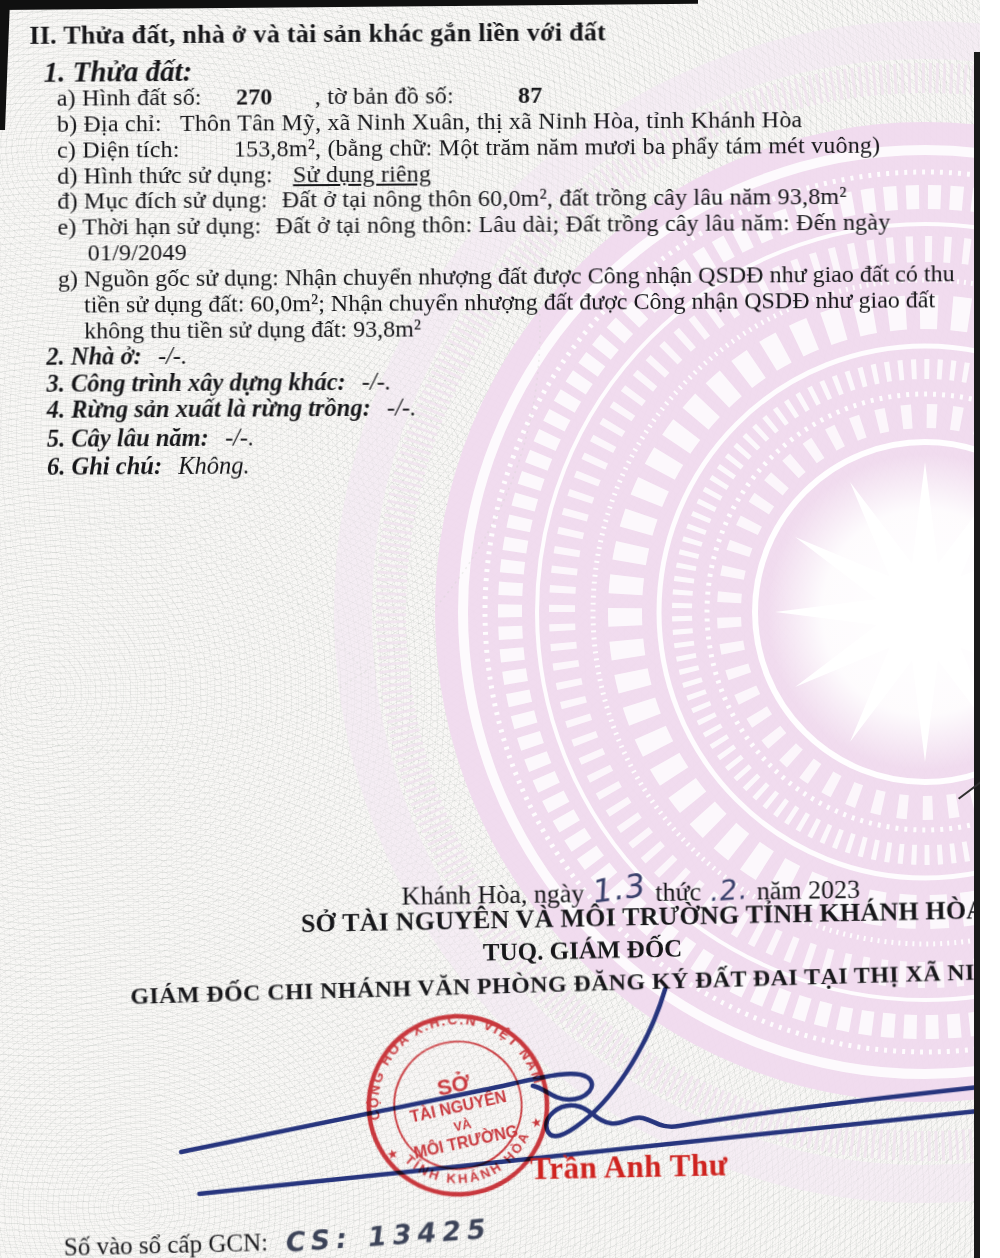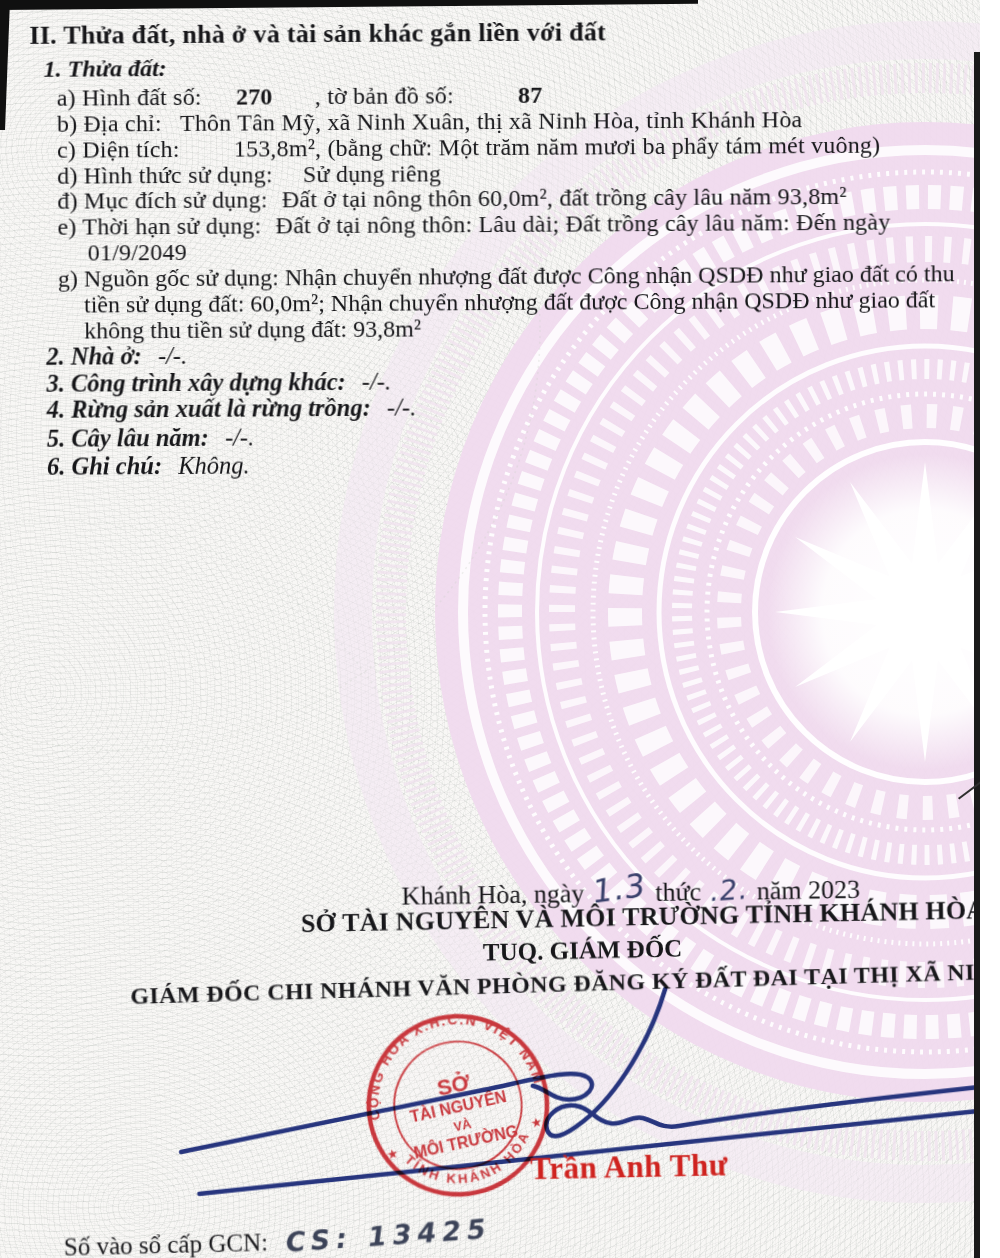--- a/index.html
+++ b/index.html
@@ -11,21 +11,21 @@
       repeating-radial-gradient(circle at 4% 55%, rgba(120,135,125,.08) 0 1px, transparent 1px 7px),
       repeating-radial-gradient(circle at 14% 96%, rgba(120,135,125,.09) 0 1px, transparent 1px 6px),
       repeating-radial-gradient(circle at 45% 35%, rgba(130,125,135,.06) 0 1px, transparent 1px 8px),
       repeating-linear-gradient(88deg, rgba(150,140,150,.05) 0 1px, transparent 1px 5px),
       #f8f7f5;
   }
   .abs{position:absolute;white-space:nowrap;}
   .drum,.sig{position:absolute;left:0;top:0;pointer-events:none;}
   .doc{position:absolute;left:0;top:0;width:1000px;height:1258px;transform:rotate(-0.35deg);}
   .sec-title{left:33px;top:18px;font-size:26px;font-weight:bold;letter-spacing:.3px;}
-  .sub-title{left:47px;top:53px;font-size:24px;font-weight:bold;font-style:italic;}
+  .sub-title{left:47px;top:53px;font-size:29px;font-weight:bold;font-style:italic;}
   .bodyline{font-size:24px;letter-spacing:.2px;}
   .lbl{font-weight:normal;}
   .para{position:absolute;white-space:normal;font-size:24px;line-height:26px;width:900px;}
   .hang{padding-left:26px;text-indent:-26px;}
   .bold{font-weight:bold;}
   .item{font-size:24.5px;font-weight:bold;font-style:italic;}
   .item .val{font-weight:normal;font-style:italic;margin-left:10px;}
   .signblock{position:absolute;left:0;top:0;width:1000px;height:1258px;}
   .dateline{left:400px;top:872px;font-size:26px;transform:rotate(-.5deg);}
   .hw{font-family:"DejaVu Sans",sans-serif;color:#39406b;font-style:italic;font-weight:500;display:inline-block;}
@@ -99,21 +99,21 @@
       <span style="margin-left:12px;">Thôn Tân Mỹ, xã Ninh Xuân, thị xã Ninh Hòa, tỉnh Khánh Hòa</span>
     </div>
 
     <div class="abs bodyline" style="left:60px;top:134px;">
       <span class="lbl">c) Diện tích:</span>
       <span style="margin-left:48px;">153,8m², (bằng chữ: Một trăm năm mươi ba phẩy tám mét vuông)</span>
     </div>
 
     <div class="abs bodyline" style="left:60px;top:160px;">
       <span class="lbl">d) Hình thức sử dụng:</span>
-      <span style="margin-left:24px;">Sử dụng riêng</span>
+      <span style="margin-left:14px;text-decoration:underline;">Sử dụng riêng</span>
     </div>
 
     <div class="abs bodyline" style="left:60px;top:185px;">
       <span class="lbl">đ) Mục đích sử dụng:</span>
       <span style="margin-left:8px;">Đất ở tại nông thôn 60,0m², đất trồng cây lâu năm 93,8m²</span>
     </div>
 
     <div class="abs bodyline" style="left:60px;top:211px;">
       <span class="lbl">e) Thời hạn sử dụng:</span>
       <span style="margin-left:8px;">Đất ở tại nông thôn: Lâu dài; Đất trồng cây lâu năm: Đến ngày</span>

